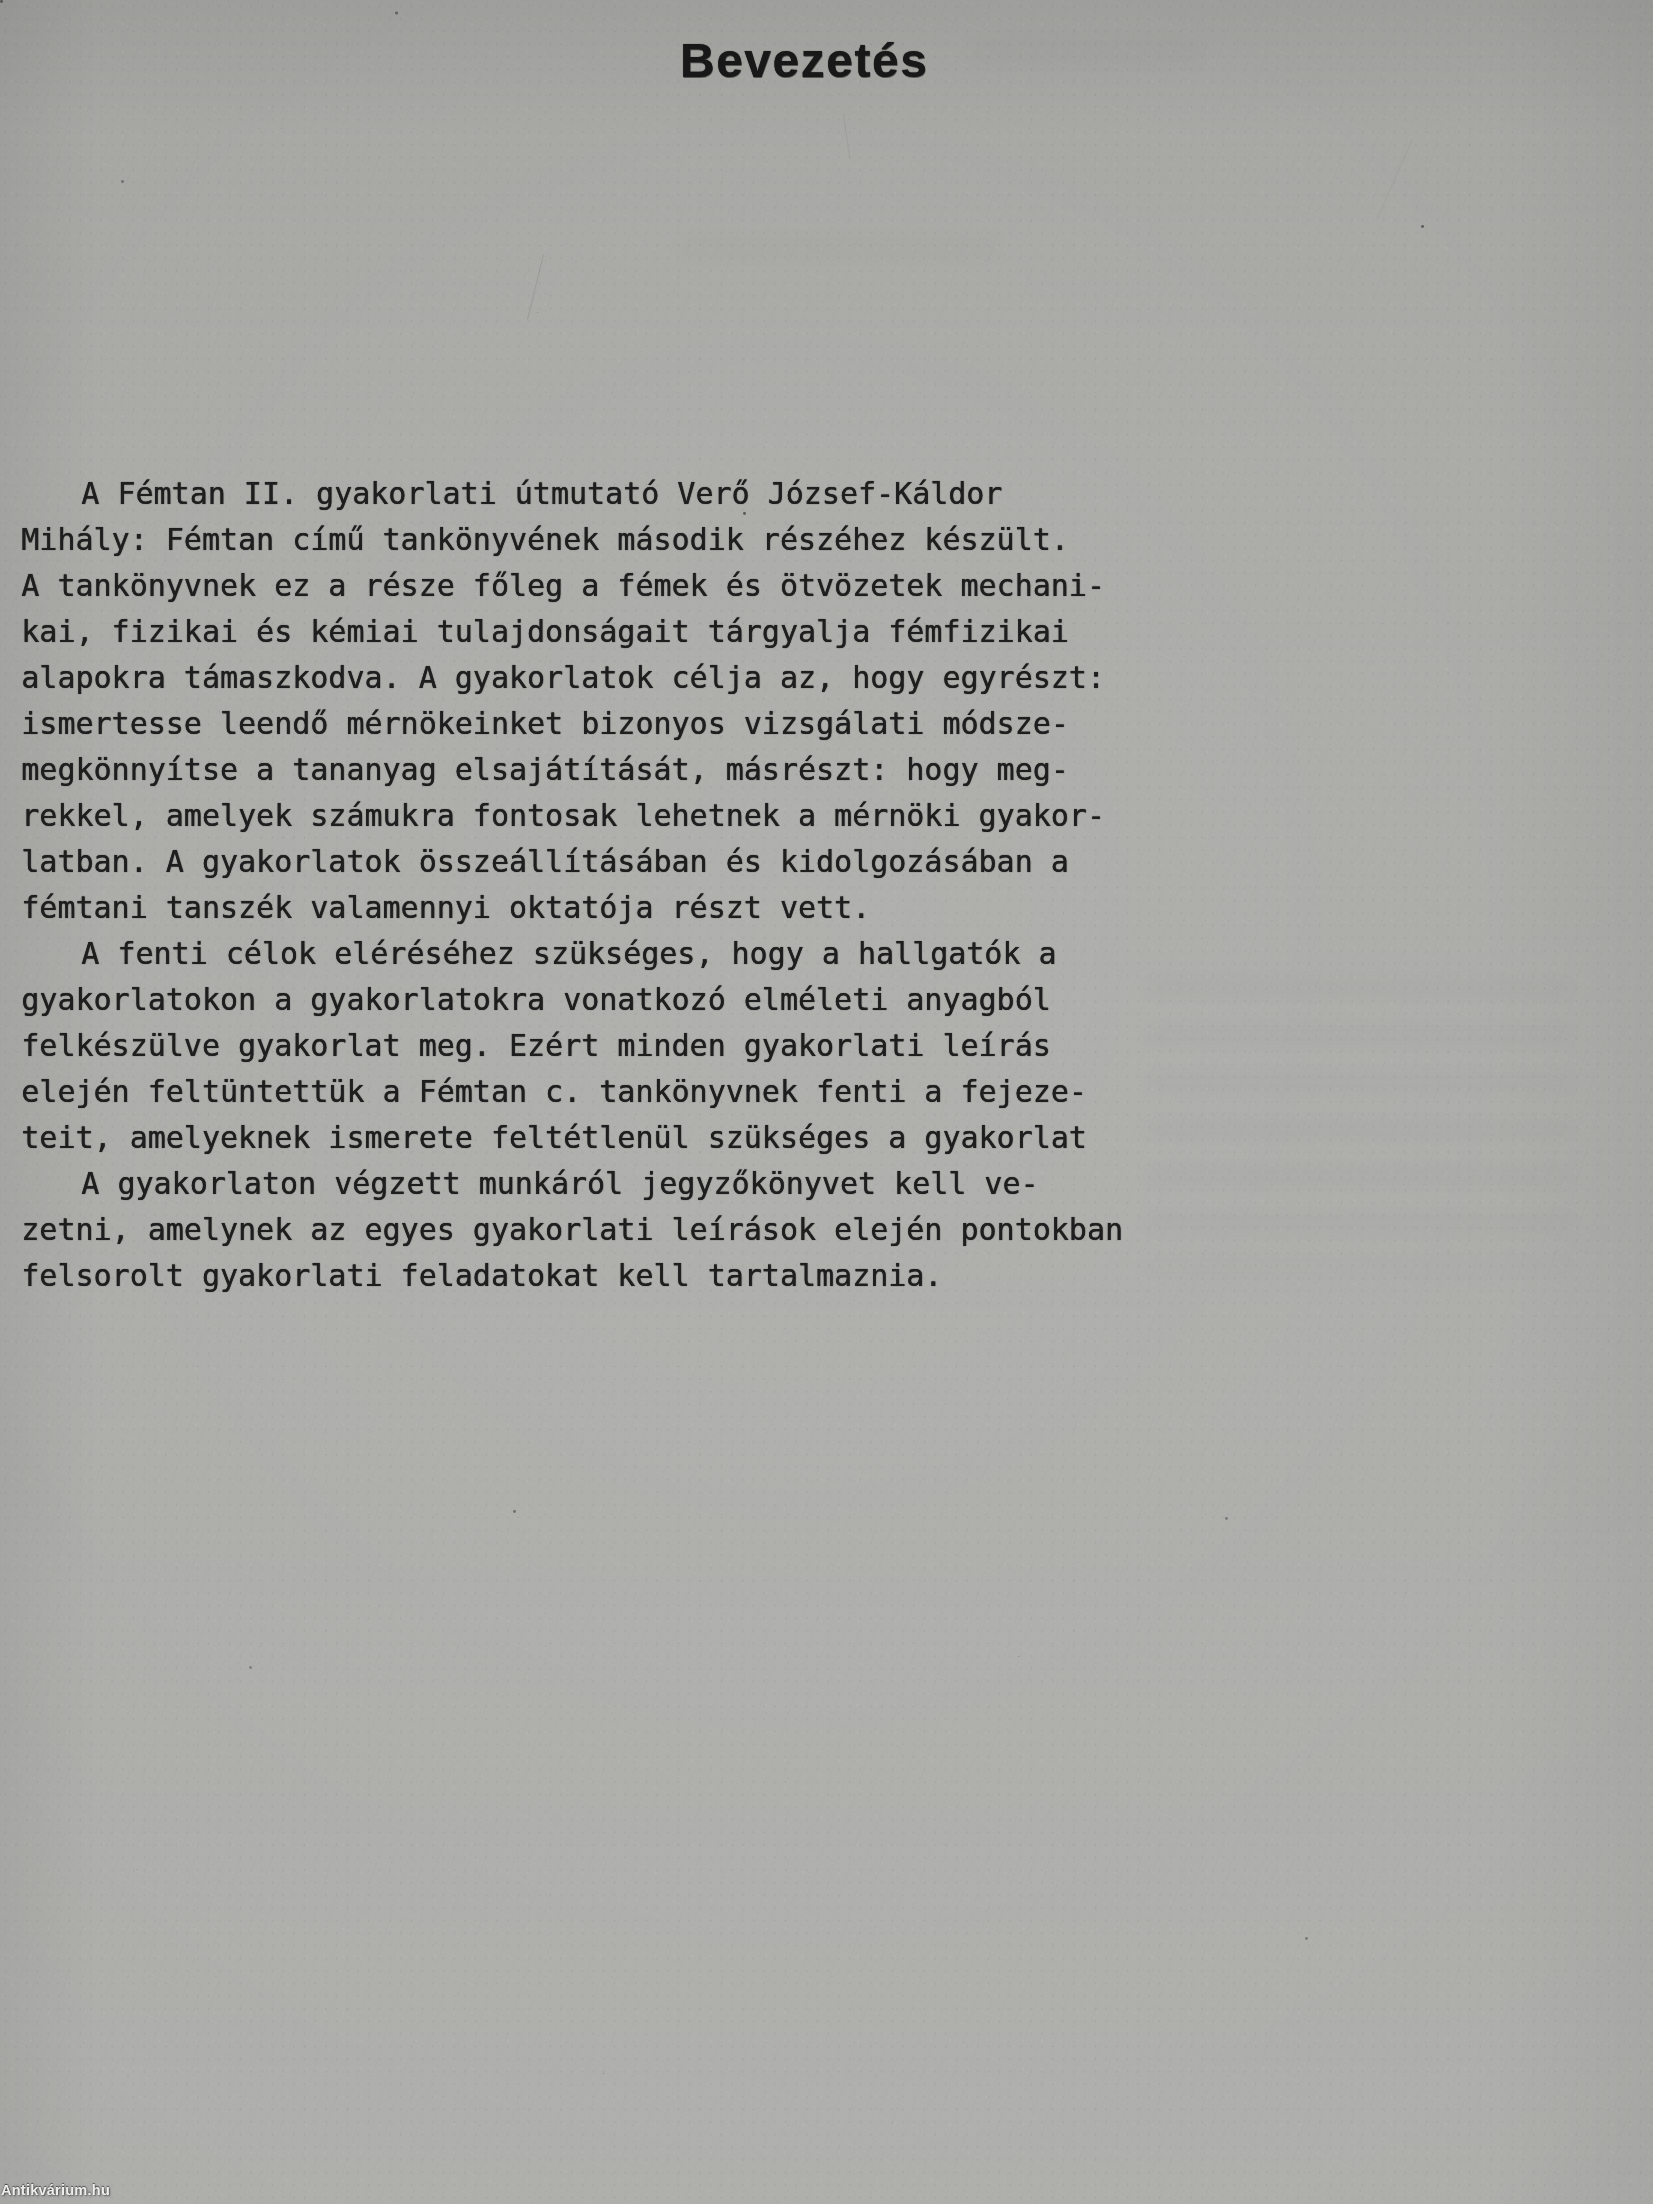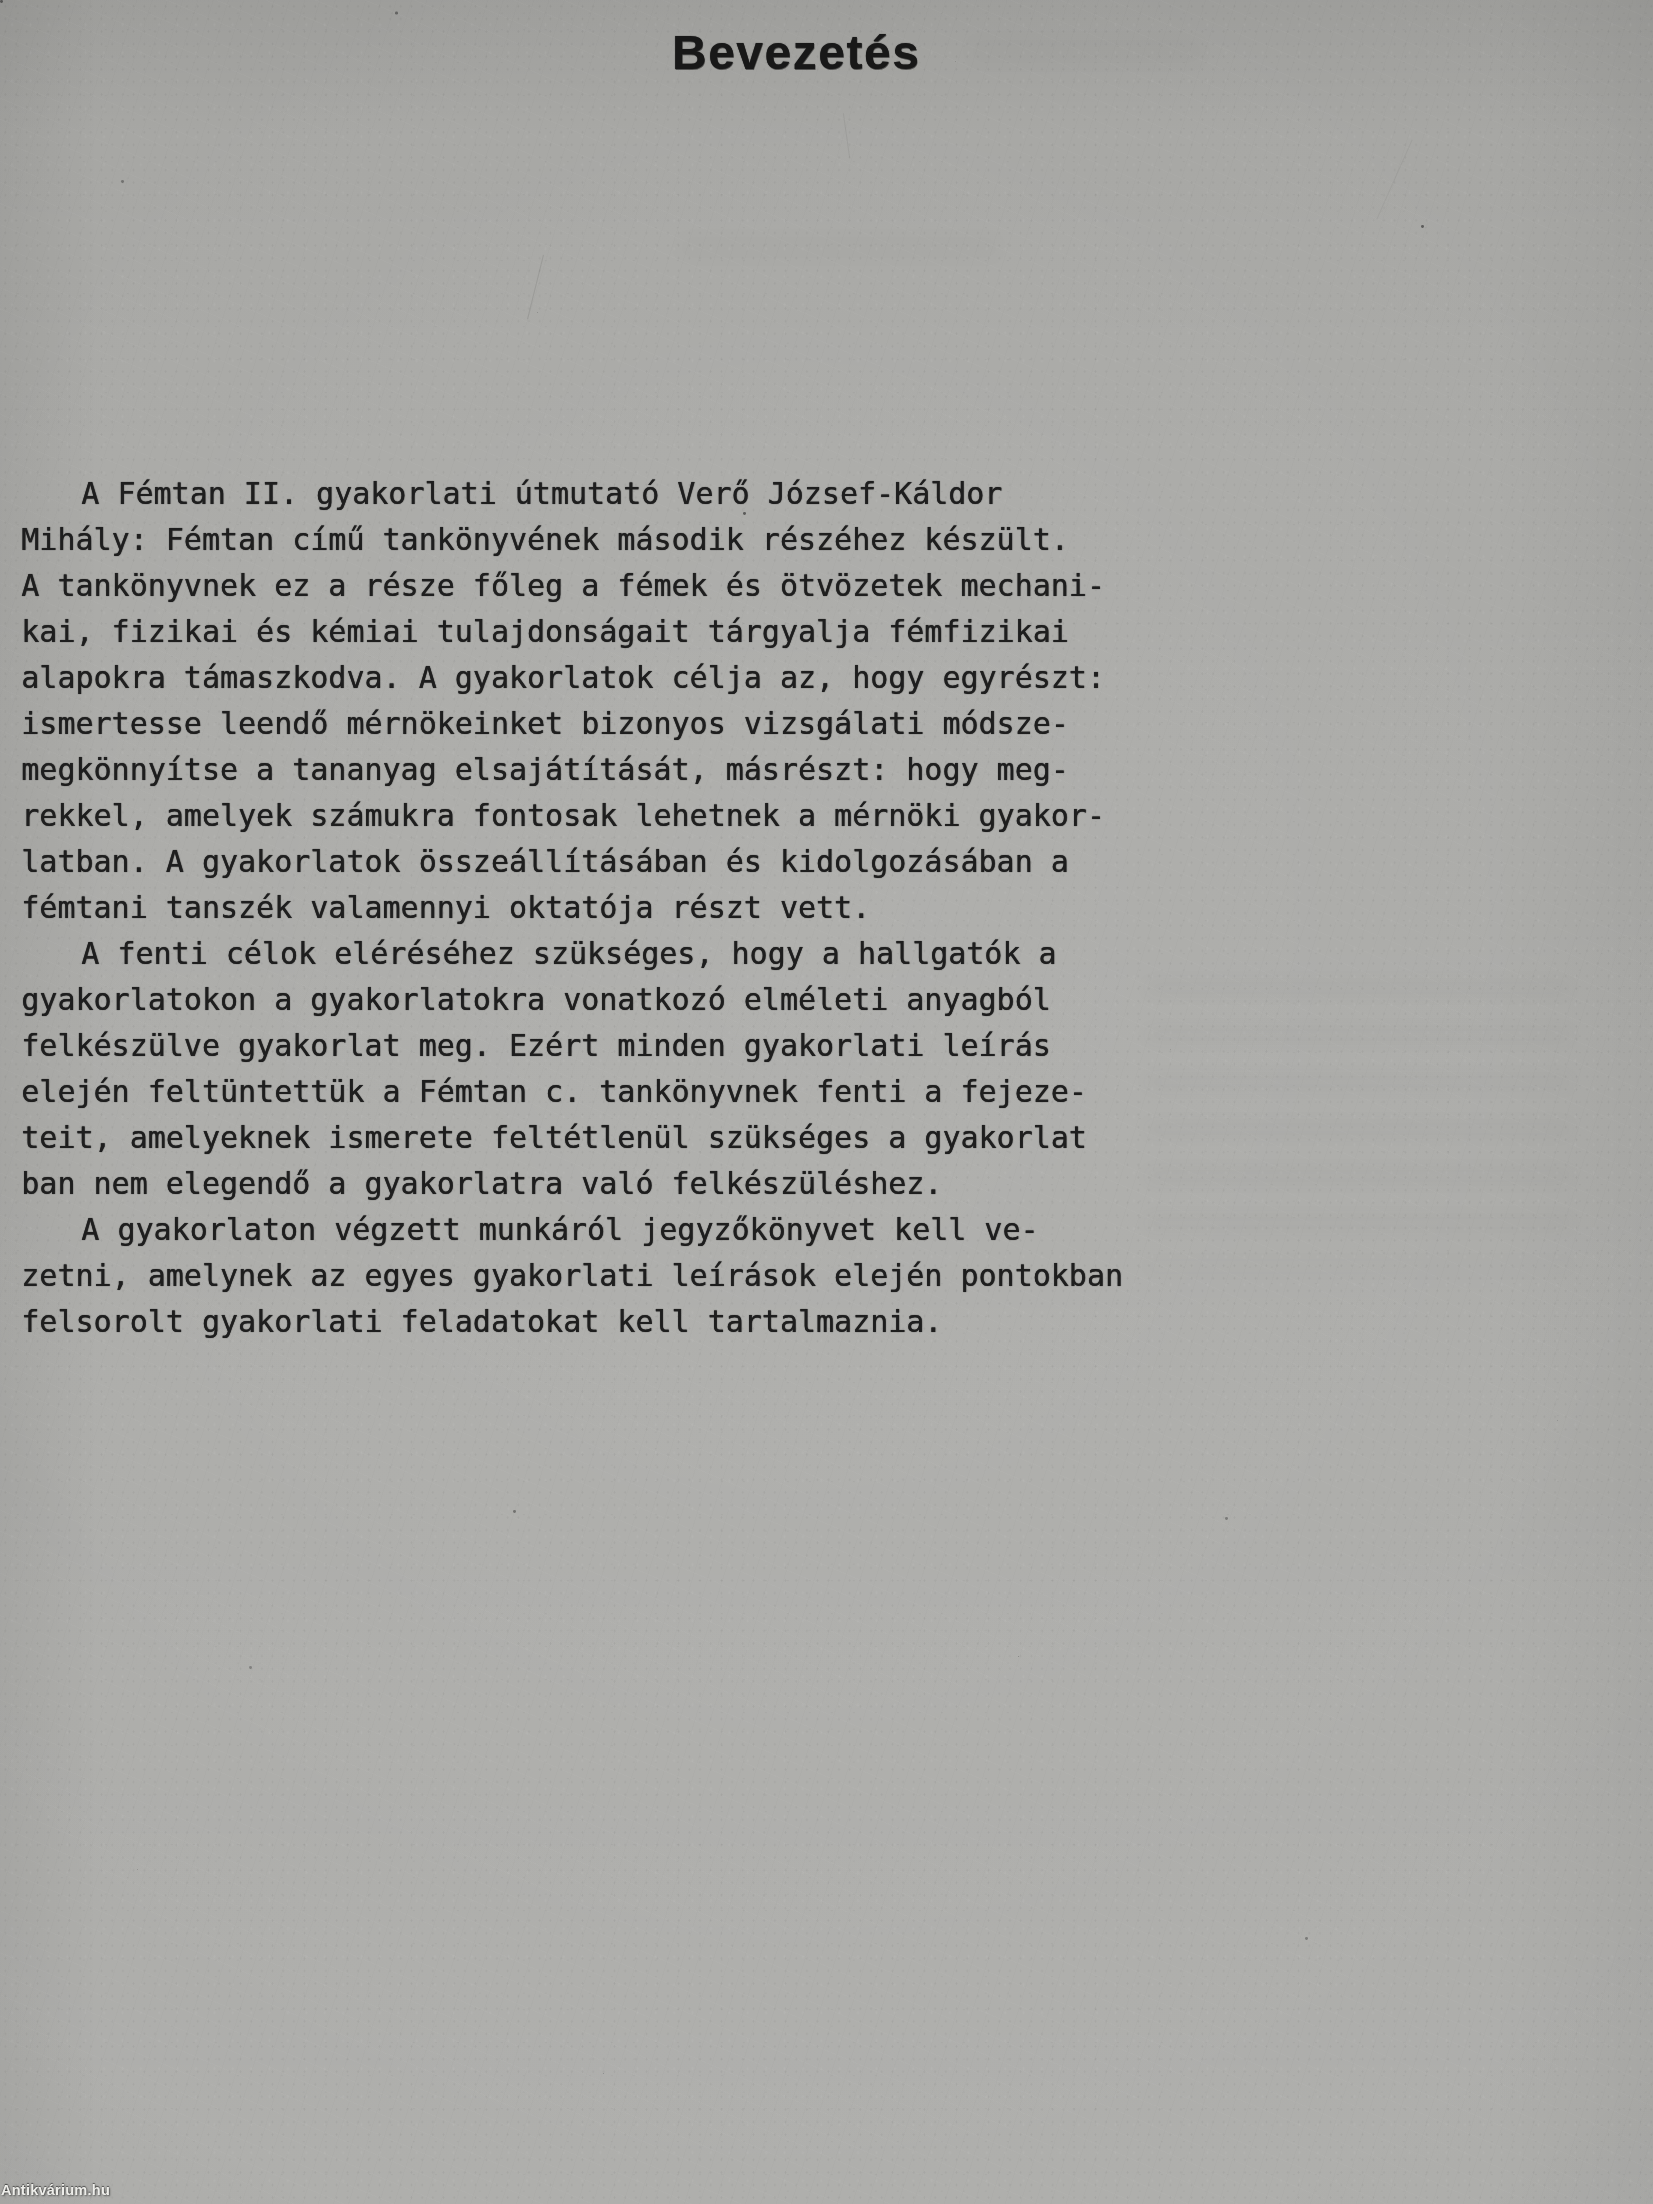--- a/index.html
+++ b/index.html
@@ -55,21 +55,21 @@
   .scratch.a{left:535px;top:254px;width:1px;height:66px;transform:rotate(14deg);}
   .scratch.b{left:846px;top:113px;width:1px;height:45px;transform:rotate(-8deg);opacity:0.65;}
   .scratch.c{left:1394px;top:136px;width:1px;height:87px;transform:rotate(24deg);opacity:0.45;}
   .ghost{position:absolute;background:rgba(55,55,55,0.5);filter:blur(8.7px);pointer-events:none;}
   .ghost.g1{left:679px;top:237px;width:320px;height:21.3px;opacity:0.045;}
   .ghost.g2{left:1145px;top:980px;width:427px;height:291px;opacity:0.03;
     background:repeating-linear-gradient(180deg, rgba(40,40,40,0.8) 0 15.5px, transparent 15.5px 47px);}
   .ghost.g3{left:970px;top:39px;width:233px;height:25px;opacity:0.04;}
 
   .title{
-    position:absolute;left:672px;top:29px;margin:0;
+    position:absolute;left:672px;top:29px;margin:8px;
     font-family:"Liberation Sans",sans-serif;font-weight:bold;
     font-size:48px;line-height:1;letter-spacing:1.5px;
     color:var(--title-ink,#181818);
     text-shadow:0 0 1px rgba(20,20,20,0.8), 0.5px 0.5px 0.5px rgba(20,20,20,0.5);
   }
   .body-text{
     position:absolute;left:21.3px;top:471px;
     font-family:"DejaVu Sans Mono","Liberation Mono",monospace;
     font-size:30px;line-height:46px;
     color:var(--ink,#1e1e1e);
@@ -109,21 +109,20 @@
       <div class="line">ismertesse leendő mérnökeinket bizonyos vizsgálati módsze-</div>
       <div class="line">megkönnyítse a tananyag elsajátítását, másrészt: hogy meg-</div>
       <div class="line">rekkel, amelyek számukra fontosak lehetnek a mérnöki gyakor-</div>
       <div class="line">latban. A gyakorlatok összeállításában és kidolgozásában a</div>
       <div class="line">fémtani tanszék valamennyi oktatója részt vett.</div>
       <div class="line indent">A fenti célok eléréséhez szükséges, hogy a hallgatók a</div>
       <div class="line">gyakorlatokon a gyakorlatokra vonatkozó elméleti anyagból</div>
       <div class="line">felkészülve gyakorlat meg. Ezért minden gyakorlati leírás</div>
       <div class="line">elején feltüntettük a Fémtan c. tankönyvnek fenti a fejeze-</div>
       <div class="line">teit, amelyeknek ismerete feltétlenül szükséges a gyakorlat</div>
-      <div class="line">ban nem elegendő a gyakorlatra való felkészüléshez.</div>
       <div class="line indent">A gyakorlaton végzett munkáról jegyzőkönyvet kell ve-</div>
       <div class="line">zetni, amelynek az egyes gyakorlati leírások elején pontokban</div>
       <div class="line">felsorolt gyakorlati feladatokat kell tartalmaznia.</div>
     </div>
 
   <div class="watermark">Antikvárium.hu</div>
 </div>
 
 
 </body></html>

